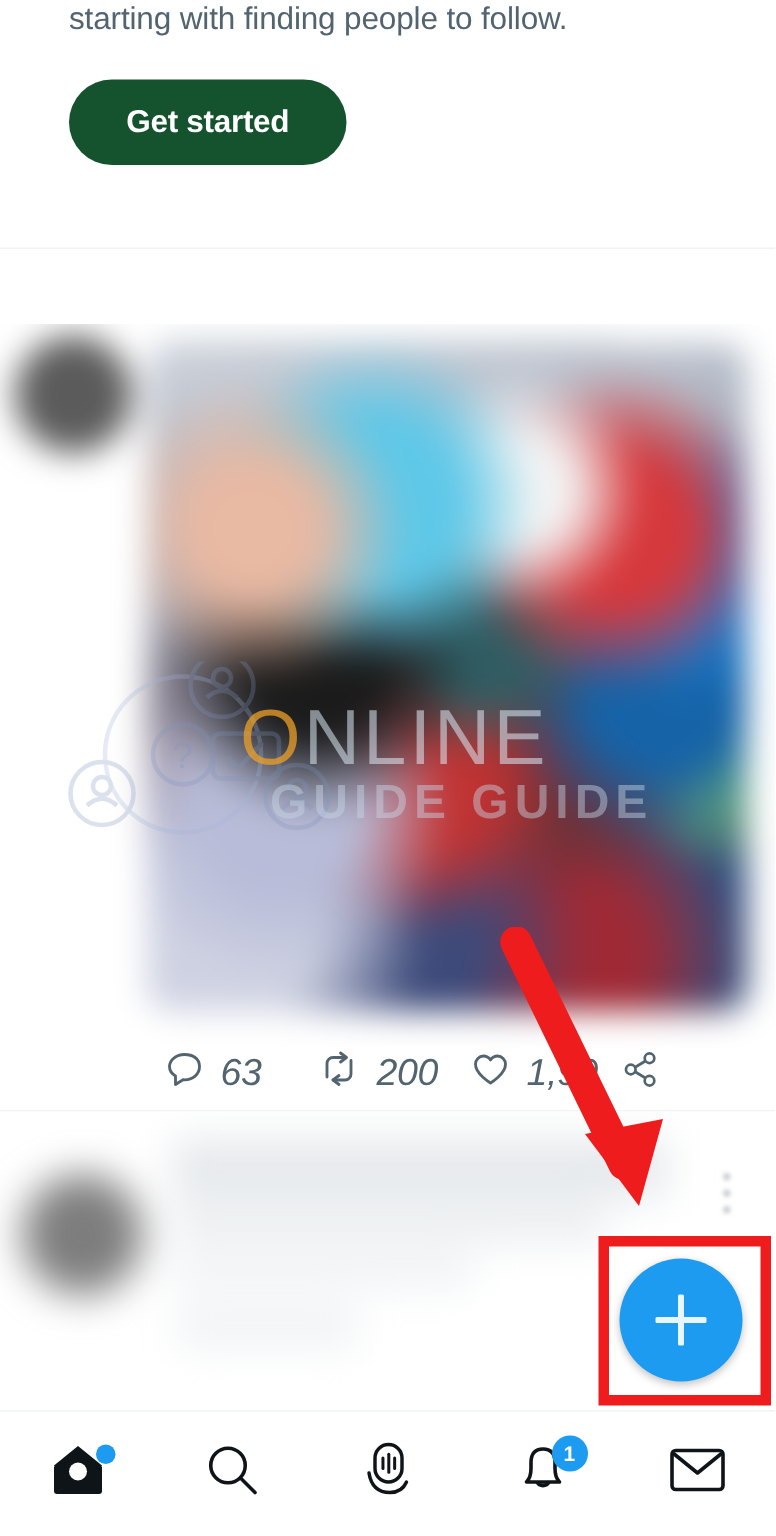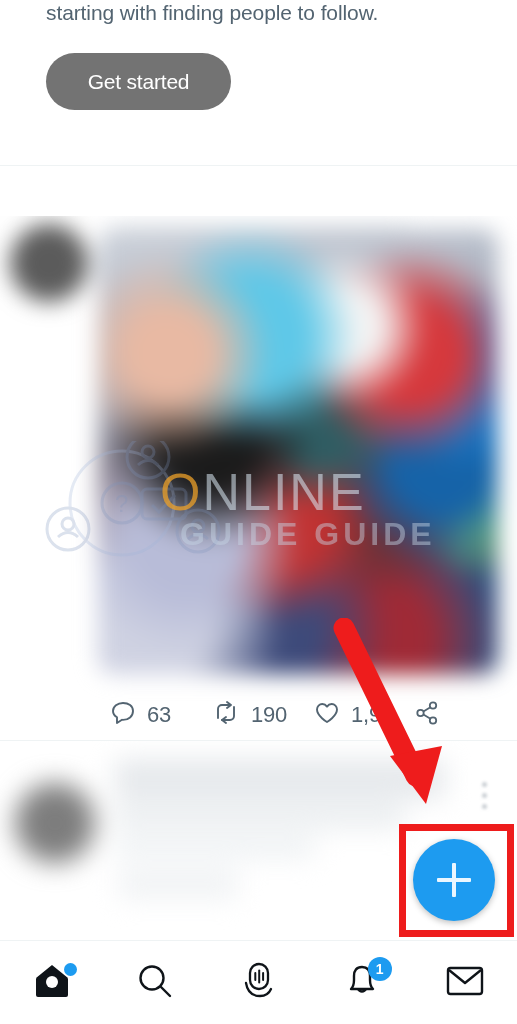--- a/index.html
+++ b/index.html
@@ -13,23 +13,23 @@
   .screen { position:relative; width:517px; height:1024px; background:#fff; overflow:hidden; }
 
   
   .onboard { position:absolute; left:0; top:0; width:517px; height:165px; background:#fff; }
   .onboard-text {
     position:absolute; left:46px; top:-2px; width:440px;
     font-size:21px; line-height:30px; color:#536471; letter-spacing:-0.1px;
   }
   .get-started {
     position:absolute; left:46px; top:53px; width:185px; height:57px;
-    background:#737373; color:#fff; border:none; border-radius:30px;
+    background:#14532d; color:#fff; border:none; border-radius:30px;
     font-family:"Liberation Sans", sans-serif;
-    font-size:21px; font-weight:normal; letter-spacing:-0.2px;
+    font-size:21px; font-weight:bold; letter-spacing:-0.2px;
     cursor:pointer;
   }
   .divider { position:absolute; left:0; width:517px; height:1px; background:#eff3f4; }
 
   
   .topic-header {
     position:absolute; left:0; top:166px; width:517px; height:70px;
     background:#fff;
   }
   .topic-icon { position:absolute; left:72px; top:183px; width:24px; height:30px; }
@@ -95,21 +95,21 @@
   .wm-text1 .o { color:rgba(236,160,40,0.75); }
   .wm-text2 {
     position:absolute; left:180px; top:300px;
     font-size:32px; font-weight:bold; letter-spacing:4px;
     color:rgba(200,215,230,0.45);
   }
 
   
   .action-bar { position:absolute; left:0; top:688px; width:517px; height:52px; }
   .act { position:absolute; display:flex; align-items:center; gap:11px; }
-  .act .cnt { font-size:22px; color:#536471; letter-spacing:-0.2px; }
+  .act .cnt { font-size:25px; color:#536471; letter-spacing:-0.2px;font-style:italic; }
 
   
   .tweet2 { position:absolute; left:0; top:741px; width:517px; height:190px; background:#fff; overflow:hidden; }
   .t2-blur { position:absolute; inset:0; filter:blur(13px); }
   .t2-avatar { position:absolute; left:15px; top:42px; width:80px; height:80px; border-radius:50%; background:#7d7d7d; }
   .t2-l1 { position:absolute; left:115px; top:18px; width:330px; height:40px; background:#e6e9ec; border-radius:5px; }
   .t2-l2 { position:absolute; left:115px; top:62px; width:290px; height:26px; background:#eceff1; border-radius:5px; }
   .t2-l3 { position:absolute; left:115px; top:95px; width:200px; height:22px; background:#eff2f4; border-radius:5px; }
   .t2-l4 { position:absolute; left:118px; top:128px; width:120px; height:30px; background:#f1f3f5; border-radius:5px; }
   .t2-dots { position:absolute; left:482px; top:782px; filter:blur(1.4px); }
@@ -226,21 +226,21 @@
 
     <div class="act" style="left:212px; top:12px;">
       <span>
         <svg width="28" height="26" viewBox="0 0 28 26">
           <path d="M6 18V9a4 4 0 0 1 4-4h8" fill="none" stroke="#536471" stroke-width="1.9" stroke-linecap="round" stroke-linejoin="round"></path>
           <path d="M15 2l4 3-4 3" fill="none" stroke="#536471" stroke-width="1.9" stroke-linecap="round" stroke-linejoin="round"></path>
           <path d="M22 7v9a4 4 0 0 1-4 4h-8" fill="none" stroke="#536471" stroke-width="1.9" stroke-linecap="round" stroke-linejoin="round"></path>
           <path d="M14 17l-4 3 4 3" fill="none" stroke="#536471" stroke-width="1.9" stroke-linecap="round" stroke-linejoin="round"></path>
         </svg>
       </span>
-      <span class="cnt">190</span>
+      <span class="cnt">200</span>
     </div>
 
     <div class="act" style="left:314px; top:12px;">
       <span>
         <svg width="26" height="26" viewBox="0 0 26 26">
           <path d="M13 22S3 16 3 9.5C3 6.4 5.4 4 8.3 4c1.9 0 3.6 1 4.7 2.6C14.1 5 15.8 4 17.7 4 20.6 4 23 6.4 23 9.5 23 16 13 22 13 22z" fill="none" stroke="#536471" stroke-width="1.9" stroke-linejoin="round"></path>
         </svg>
       </span>
       <span class="cnt">1,99</span>
     </div>

